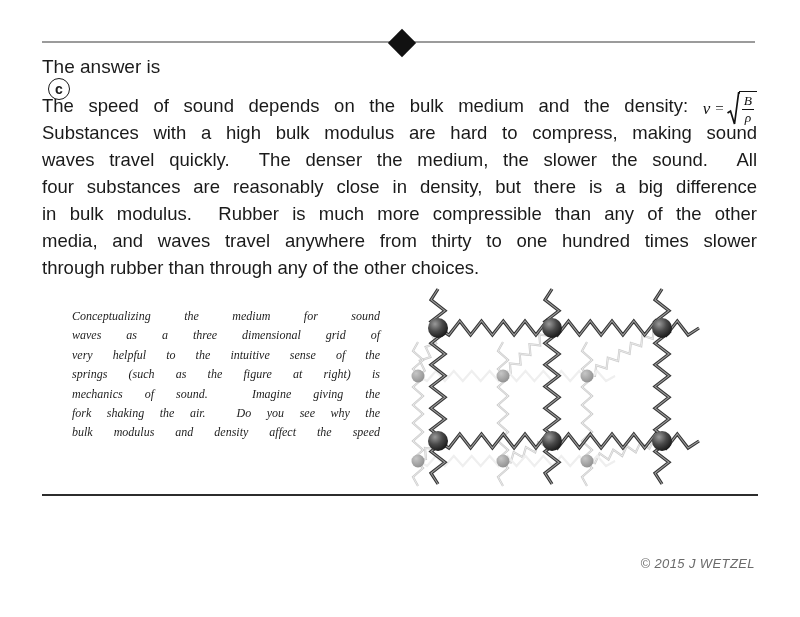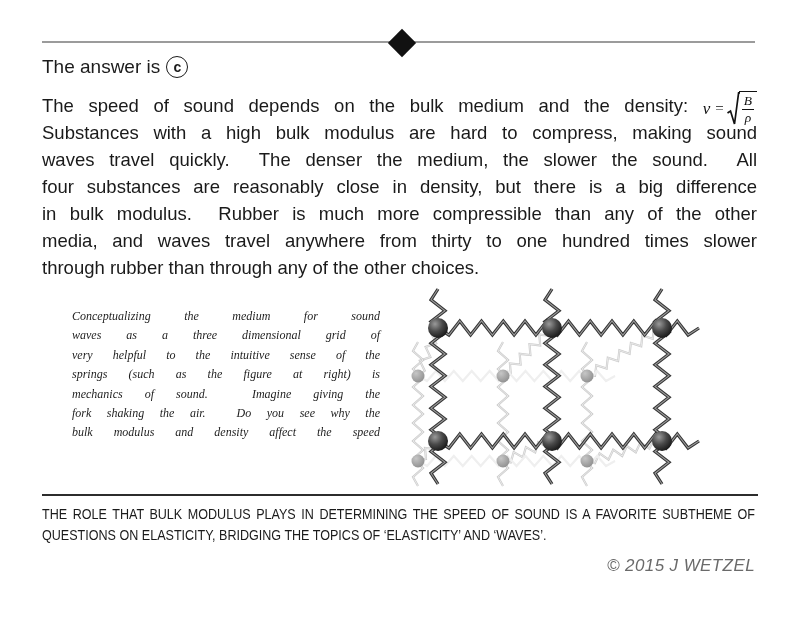--- a/index.html
+++ b/index.html
@@ -9,21 +9,21 @@
     margin:0 auto;
     background:#ffffff;
     font-family:"Liberation Sans", sans-serif;
     color:#1e1e1e;
     overflow:hidden;
   }
   
   .top-rule{position:absolute;left:42px;top:41px;width:713px;height:2px;background:#9b9b9b;}
   .diamond{position:absolute;left:392px;top:33px;width:20px;height:20px;background:#111;transform:rotate(45deg);}
   
-  .answer-line{position:absolute;left:42px;top:56px;font-size:19px;color:#1c1c1c;display:flex;align-items:flex-start;}
+  .answer-line{position:absolute;left:42px;top:56px;font-size:19px;color:#1c1c1c;display:flex;align-items:flex-start;flex-direction:column;}
   .circle-c{
     display:inline-flex;align-items:center;justify-content:center;
     width:20px;height:20px;margin-left:6px;
     border:1.7px solid #1a1a1a;border-radius:50%;
     font-size:14px;font-weight:bold;line-height:1;
   }
   
   .main-para{position:absolute;left:42px;top:92px;width:715px;font-size:18.5px;color:#1a1a1a;}
   .m-line{height:27px;line-height:27px;text-align:justify;text-align-last:justify;white-space:normal;}
   .m-line.last{text-align-last:left;}
@@ -47,21 +47,21 @@
   .n-line.last{text-align-last:left;}
   
   .spring-svg{position:absolute;left:390px;top:282px;width:340px;height:212px;}
   
   .bottom-rule{position:absolute;left:42px;top:494px;width:716px;height:2px;background:#2c2c2c;}
   .footer{position:absolute;left:42px;top:503px;width:716px;overflow:visible;}
   .footer-inner{width:880px;transform:scaleX(0.8102);transform-origin:left top;
                 font-size:15.5px;color:#1b1b1b;}
   .f-line{line-height:21px;}
   .f-line.j{text-align:justify;text-align-last:justify;}
-  .copyright{position:absolute;right:45px;top:556px;font-size:17px;font-style:italic;
+  .copyright{position:absolute;right:45px;top:556px;font-size:13px;font-style:italic;
              color:#6a6a6a;letter-spacing:0.4px;}
 </style>
 </head>
 <body>
 
 <div class="page">
 
   <div class="top-rule"></div>
   <div class="diamond"></div>
 
@@ -160,22 +160,16 @@
       <circle cx="438" cy="328" r="10" fill="url(#gradDark)"></circle>
       <circle cx="552" cy="328" r="10" fill="url(#gradDark)"></circle>
       <circle cx="662" cy="328" r="10" fill="url(#gradDark)"></circle>
       <circle cx="438" cy="441" r="10" fill="url(#gradDark)"></circle>
       <circle cx="552" cy="441" r="10" fill="url(#gradDark)"></circle>
       <circle cx="662" cy="441" r="10" fill="url(#gradDark)"></circle>
     </svg>
 
   <div class="bottom-rule"></div>
 
-  <div class="footer">
-    <div class="footer-inner">
-      <div class="f-line j">THE ROLE THAT BULK MODULUS PLAYS IN DETERMINING THE SPEED OF SOUND IS A FAVORITE SUBTHEME OF</div>
-      <div class="f-line">QUESTIONS ON ELASTICITY, BRIDGING THE TOPICS OF ‘ELASTICITY’ AND ‘WAVES’.</div>
-    </div>
-  </div>
 
   <div class="copyright">© 2015 J WETZEL</div>
 
 </div>
 
 </body></html>

